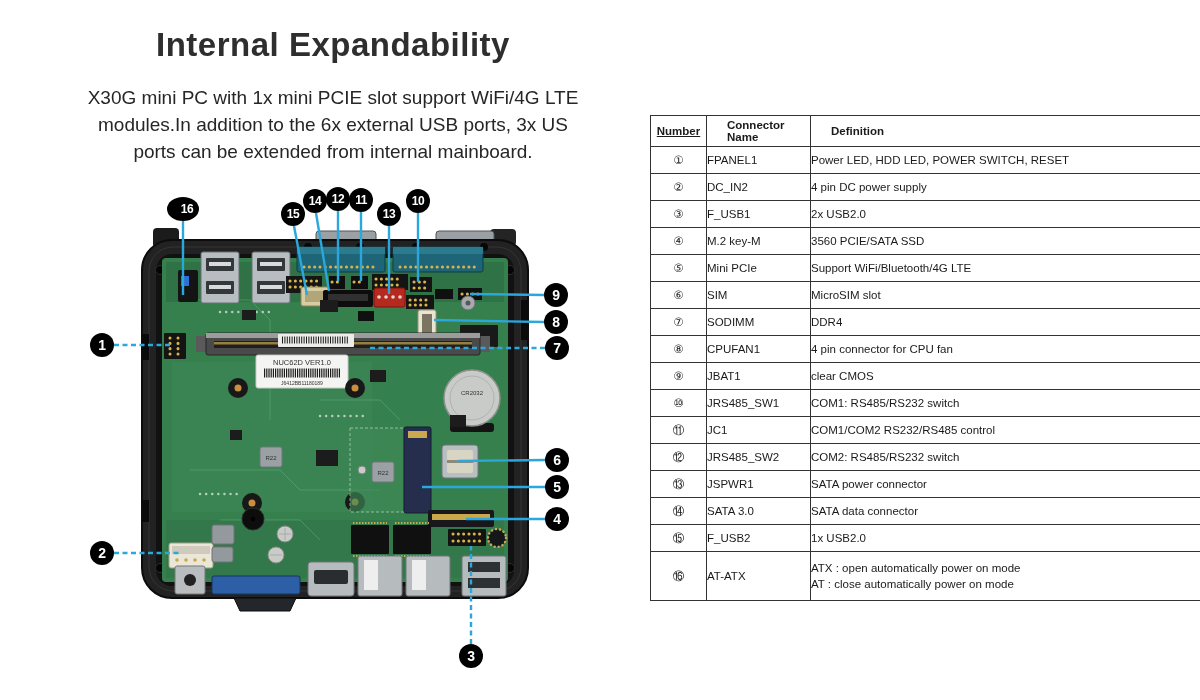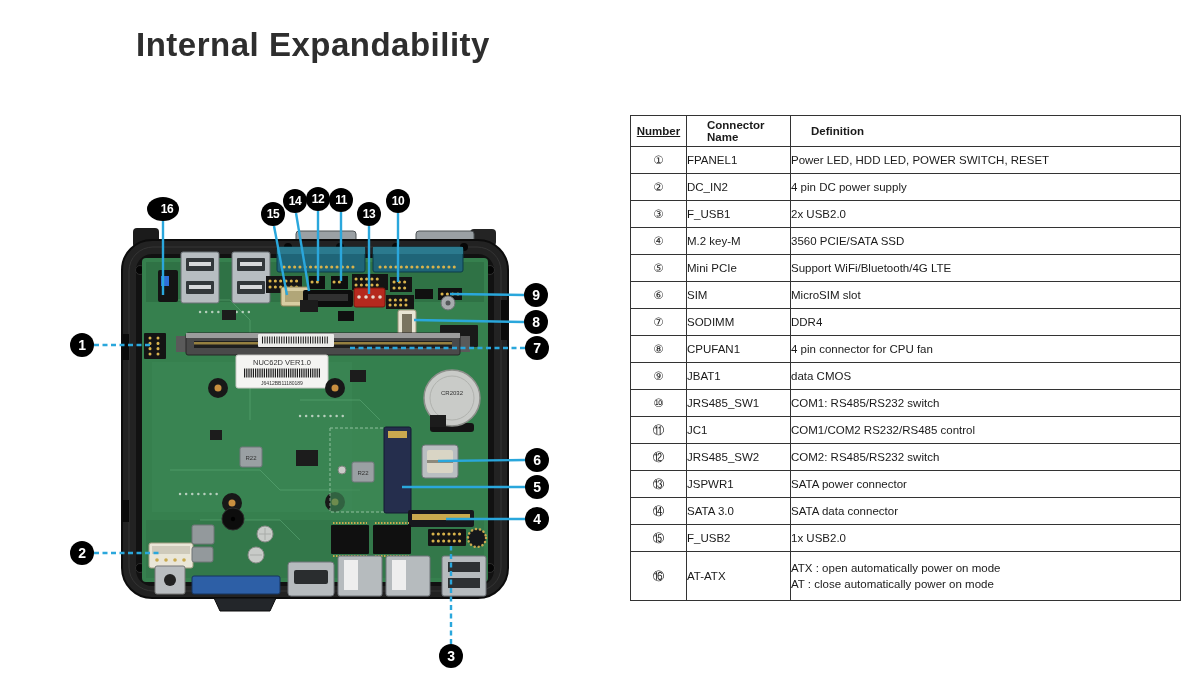--- a/index.html
+++ b/index.html
@@ -9,21 +9,21 @@
     --case:#222222;
     --teal:#1f6578;
     --red:#b5291e;
   }
   html,body{margin:0;padding:0;}
   body{
     width:1200px;height:700px;background:#ffffff;
     font-family:"Liberation Sans","DejaVu Sans",sans-serif;
     position:relative;overflow:hidden;color:#222;
   }
-  .stage{position:absolute;inset:0;}
+  .stage{position:absolute;inset:0;margin-left:20px;}
   .title{
     position:absolute;left:10px;top:26px;width:606px;
     text-align:center;font-size:33px;font-weight:600;color:#2e2e2e;
     letter-spacing:.5px;
   }
   .desc{
     position:absolute;left:18px;top:84px;width:590px;
     text-align:center;font-size:19px;line-height:27px;color:#262626;
   }
   .boardwrap{position:absolute;left:0;top:0;width:620px;height:700px;}
@@ -61,20 +61,25 @@
   td.def div{line-height:16px;}
   tr.tall td{height:48px;}
 </style>
 </head>
 <body>
 
 <div class="stage">
 
   <div class="title">Internal Expandability</div>
 
+  <div class="desc">
+    <div>X30G mini PC with 1x mini PCIE slot support WiFi/4G LTE</div>
+    <div>modules.In addition to the 6x external USB ports, 3x US</div>
+    <div>ports can be extended from internal mainboard.</div>
+  </div>
 
   <div class="boardwrap">
     <svg width="620" height="700" viewBox="0 0 620 700">
 
       <g>
         <rect x="133" y="228" width="26" height="20" rx="4" fill="#1b1b1b"></rect>
         <rect x="470" y="229" width="26" height="17" rx="4" fill="#242424"></rect>
         <rect x="296" y="231" width="60" height="18" rx="3" fill="#9aa0a4" stroke="#4f5457"></rect>
         <rect x="416" y="231" width="58" height="18" rx="3" fill="#9aa0a4" stroke="#4f5457"></rect>
       </g>
@@ -421,21 +426,21 @@
           <td class="num">⑧</td>
           <td class="name">CPUFAN1</td>
           <td class="def">
             <div>4 pin connector for CPU fan</div>
           </td>
         </tr>
         <tr>
           <td class="num">⑨</td>
           <td class="name">JBAT1</td>
           <td class="def">
-            <div>data CMOS</div>
+            <div>clear CMOS</div>
           </td>
         </tr>
         <tr>
           <td class="num">⑩</td>
           <td class="name">JRS485_SW1</td>
           <td class="def">
             <div>COM1: RS485/RS232 switch</div>
           </td>
         </tr>
         <tr>

